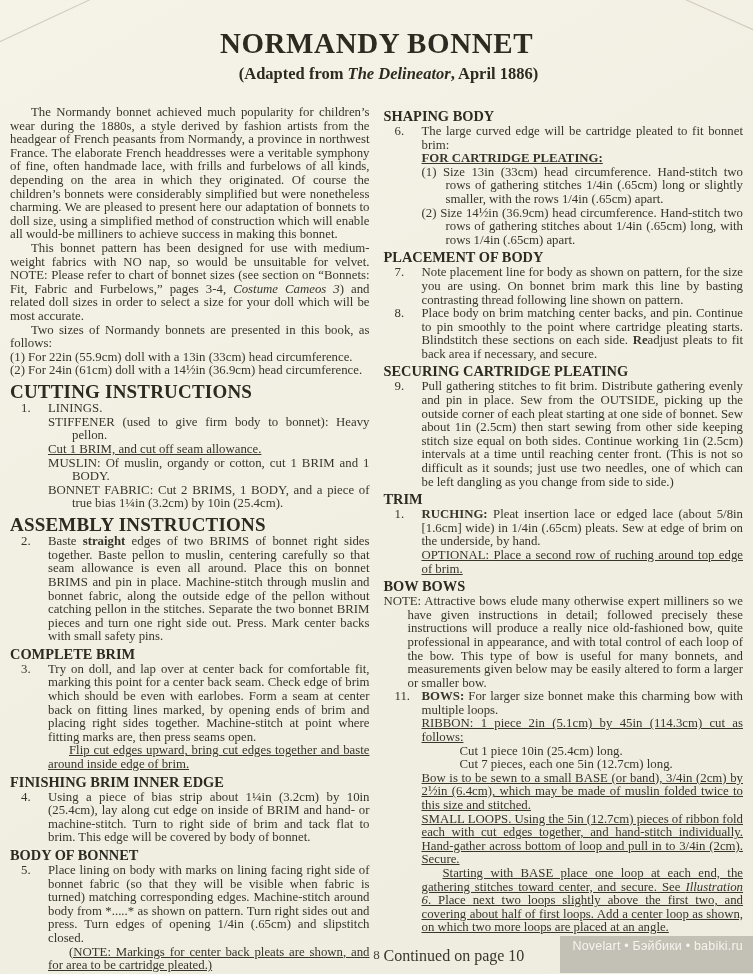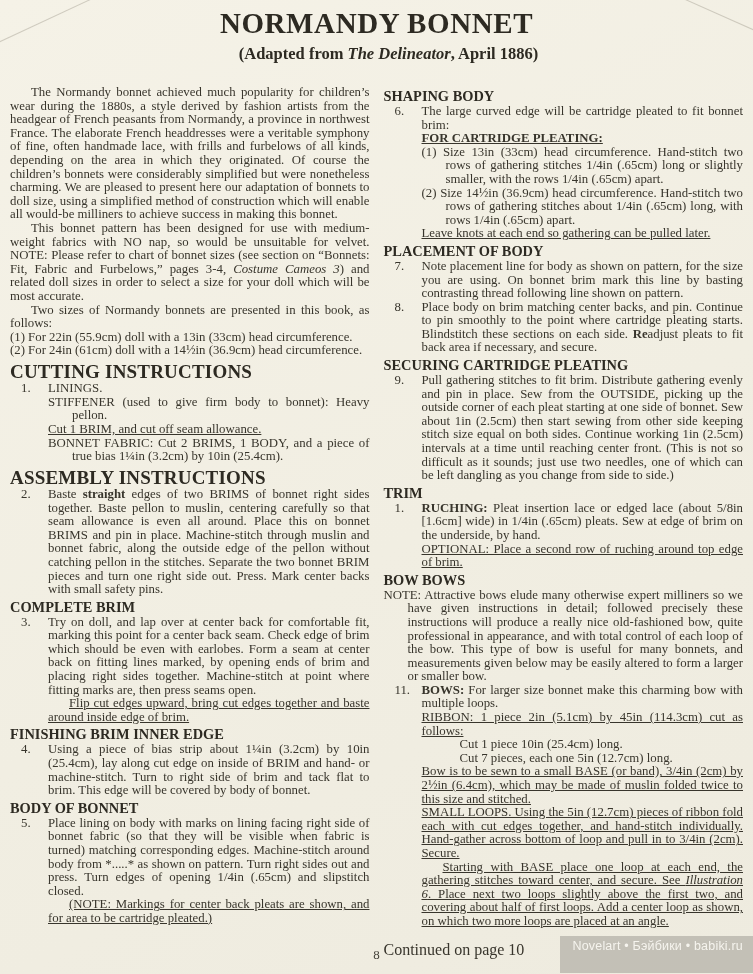--- a/index.html
+++ b/index.html
@@ -11,21 +11,21 @@
     color:#38352c;
     font-family:"Liberation Serif","DejaVu Serif",serif;
     overflow:hidden;
     box-sizing:border-box;
   }
   .fold{position:absolute;height:1px;background:rgba(110,104,88,.28);}
   .fold-tl{top:22px;left:-34px;width:150px;transform:rotate(-25deg);}
   .fold-tr{top:14px;right:-26px;width:120px;transform:rotate(24deg);}
   .title{
     text-align:center;font-weight:bold;font-size:29px;letter-spacing:.6px;
-    padding-top:7px;color:#2d2a22;
+    padding-top:7px;color:#2d2a22;margin-top:20px;
   }
   .subtitle{
     text-align:center;font-weight:bold;font-size:16.5px;margin-top:4px;color:#2d2a22;padding-left:24px;
   }
   .cols{
     display:flex;gap:14px;padding:0 10px;margin-top:22px;
     align-items:flex-start;
   }
   .col{width:359.5px;box-sizing:border-box;}
   .p{font-size:12.8px;line-height:13.6px;text-align:justify;}
@@ -69,39 +69,39 @@
     <div class="col">
         <div class="p ind">The Normandy bonnet achieved much popularity for children’s wear during the 1880s, a style derived by fashion artists from the headgear of French peasants from Normandy, a province in northwest France. The elaborate French headdresses were a veritable symphony of fine, often handmade lace, with frills and furbelows of all kinds, depending on the area in which they originated. Of course the children’s bonnets were considerably simplified but were nonetheless charming. We are pleased to present here our adaptation of bonnets to doll size, using a simplified method of construction which will enable all would-be milliners to achieve success in making this bonnet.</div>
         <div class="p ind">This bonnet pattern has been designed for use with medium-weight fabrics with NO nap, so would be unsuitable for velvet. NOTE: Please refer to chart of bonnet sizes (see section on “Bonnets: Fit, Fabric and Furbelows,” pages 3-4, <i>Costume Cameos 3</i>) and related doll sizes in order to select a size for your doll which will be most accurate.</div>
         <div class="p ind">Two sizes of Normandy bonnets are presented in this book, as follows:</div>
         <div class="p">(1) For 22in (55.9cm) doll with a 13in (33cm) head circumference.</div>
         <div class="p">(2) For 24in (61cm) doll with a 14½in (36.9cm) head circumference.</div>
         <div class="h1">CUTTING INSTRUCTIONS</div>
         <div class="p item"><span class="num">1.</span><span class="txt">LININGS.</span></div>
         <div class="p hang">STIFFENER (used to give firm body to bonnet): Heavy pellon.</div>
         <div class="p sub">Cut 1 BRIM, and cut off seam allowance.</div>
+        <div class="p hang">MUSLIN: Of muslin, organdy or cotton, cut 1 BRIM and 1 BODY.</div>
         <div class="p hang">BONNET FABRIC: Cut 2 BRIMS, 1 BODY, and a piece of true bias 1¼in (3.2cm) by 10in (25.4cm).</div>
         <div class="h1">ASSEMBLY INSTRUCTIONS</div>
         <div class="p item"><span class="num">2.</span><span class="txt">Baste <b>straight</b> edges of two BRIMS of bonnet right sides together. Baste pellon to muslin, centering carefully so that seam allowance is even all around. Place this on bonnet BRIMS and pin in place. Machine-stitch through muslin and bonnet fabric, along the outside edge of the pellon without catching pellon in the stitches. Separate the two bonnet BRIM pieces and turn one right side out. Press. Mark center backs with small safety pins.</span></div>
         <div class="h2">COMPLETE BRIM</div>
         <div class="p item"><span class="num">3.</span><span class="txt">Try on doll, and lap over at center back for comfortable fit, marking this point for a center back seam. Check edge of brim which should be even with earlobes. Form a seam at center back on fitting lines marked, by opening ends of brim and placing right sides together. Machine-stitch at point where fitting marks are, then press seams open.</span></div>
         <div class="p sub ind">Flip cut edges upward, bring cut edges together and baste around inside edge of brim.</div>
         <div class="h2">FINISHING BRIM INNER EDGE</div>
         <div class="p item"><span class="num">4.</span><span class="txt">Using a piece of bias strip about 1¼in (3.2cm) by 10in (25.4cm), lay along cut edge on inside of BRIM and hand- or machine-stitch. Turn to right side of brim and tack flat to brim. This edge will be covered by body of bonnet.</span></div>
         <div class="h2">BODY OF BONNET</div>
         <div class="p item"><span class="num">5.</span><span class="txt">Place lining on body with marks on lining facing right side of bonnet fabric (so that they will be visible when fabric is turned) matching corresponding edges. Machine-stitch around body from *.....* as shown on pattern. Turn right sides out and press. Turn edges of opening 1/4in (.65cm) and slipstitch closed.</span></div>
         <div class="p sub ind">(NOTE: Markings for center back pleats are shown, and for area to be cartridge pleated.)</div>
       </div>
     <div class="col">
         <div class="h2">SHAPING BODY</div>
         <div class="p item"><span class="num">6.</span><span class="txt">The large curved edge will be cartridge pleated to fit bonnet brim:</span></div>
         <div class="p sub"><b>FOR CARTRIDGE PLEATING:</b></div>
         <div class="p hang">(1) Size 13in (33cm) head circumference. Hand-stitch two rows of gathering stitches 1/4in (.65cm) long or slightly smaller, with the rows 1/4in (.65cm) apart.</div>
         <div class="p hang">(2) Size 14½in (36.9cm) head circumference. Hand-stitch two rows of gathering stitches about 1/4in (.65cm) long, with rows 1/4in (.65cm) apart.</div>
-        <div class="p sub">Leave knots at each end so gathering can be pulled later.</div>
         <div class="h2">PLACEMENT OF BODY</div>
         <div class="p item"><span class="num">7.</span><span class="txt">Note placement line for body as shown on pattern, for the size you are using. On bonnet brim mark this line by basting contrasting thread following line shown on pattern.</span></div>
         <div class="p item"><span class="num">8.</span><span class="txt">Place body on brim matching center backs, and pin. Continue to pin smoothly to the point where cartridge pleating starts. Blindstitch these sections on each side. <b>Re</b>adjust pleats to fit back area if necessary, and secure.</span></div>
         <div class="h2">SECURING CARTRIDGE PLEATING</div>
         <div class="p item"><span class="num">9.</span><span class="txt">Pull gathering stitches to fit brim. Distribute gathering evenly and pin in place. Sew from the OUTSIDE, picking up the outside corner of each pleat starting at one side of bonnet. Sew about 1in (2.5cm) then start sewing from other side keeping stitch size equal on both sides. Continue working 1in (2.5cm) intervals at a time until reaching center front. (This is not so difficult as it sounds; just use two needles, one of which can be left dangling as you change from side to side.)</span></div>
         <div class="h2">TRIM</div>
         <div class="p item"><span class="num">1.</span><span class="txt"><b>RUCHING:</b> Pleat insertion lace or edged lace (about 5/8in [1.6cm] wide) in 1/4in (.65cm) pleats. Sew at edge of brim on the underside, by hand.</span></div>
         <div class="p sub">OPTIONAL: Place a second row of ruching around top edge of brim.</div>
         <div class="h2">BOW BOWS</div>
         <div class="p hangnote">NOTE: Attractive bows elude many otherwise expert milliners so we have given instructions in detail; followed precisely these instructions will produce a really nice old-fashioned bow, quite professional in appearance, and with total control of each loop of the bow. This type of bow is useful for many bonnets, and measurements given below may be easily altered to form a larger or smaller bow.</div>

